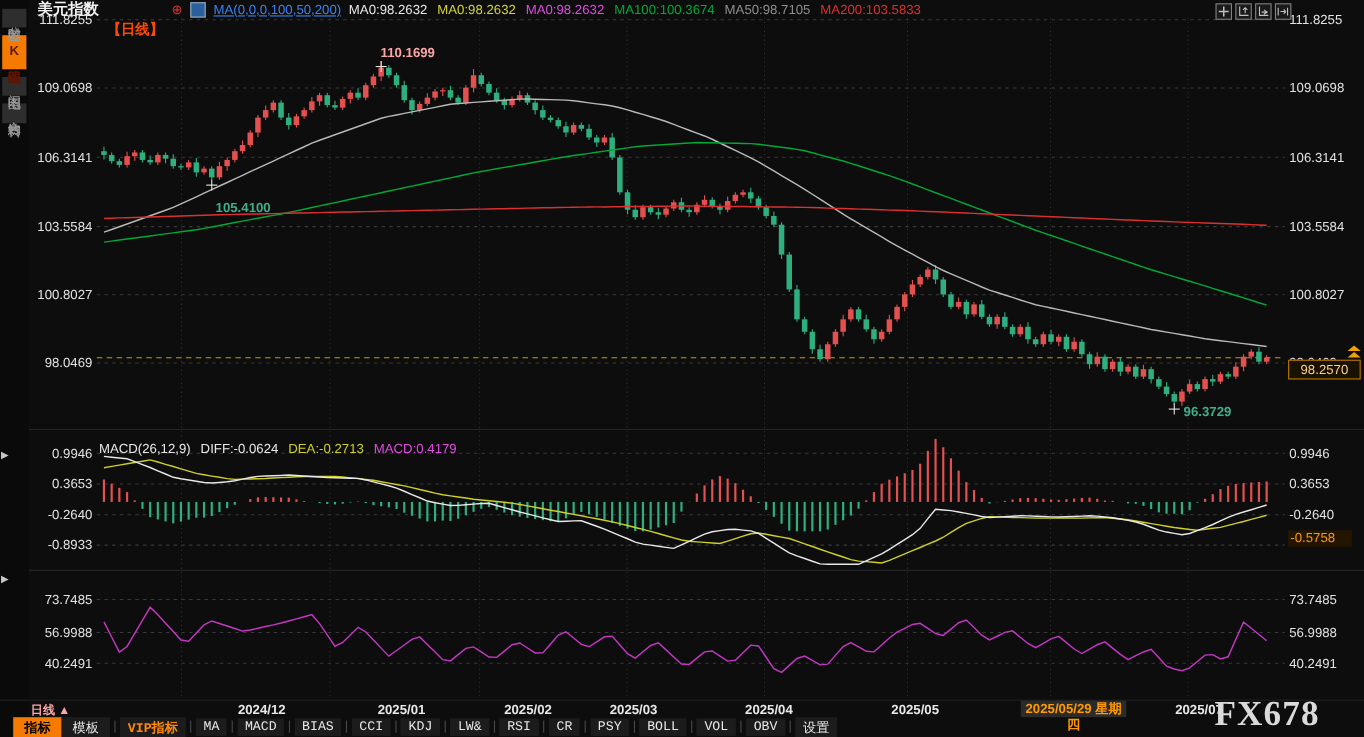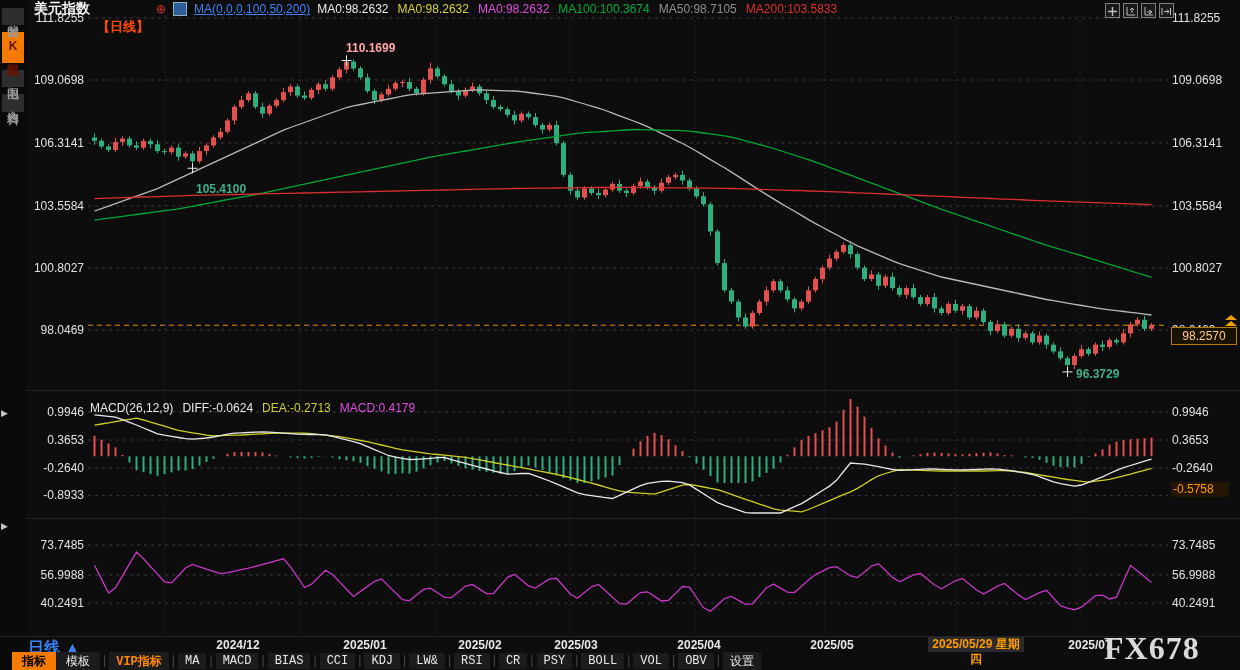--- a/index.html
+++ b/index.html
@@ -26,21 +26,21 @@
   .ann{position:absolute;z-index:4;font-size:12px;font-weight:bold;white-space:nowrap;}
   .price-box{position:absolute;left:1171px;top:327px;width:64px;height:16px;z-index:6;
              background:#1a1200;border:1px solid #b97800;color:#ffcf87;font-size:12px;
              text-align:center;line-height:16px;}
   .macd-badge{position:absolute;left:1171px;top:482px;width:56px;height:15px;z-index:6;
               background:#241500;color:#ff9a00;font-size:12px;line-height:15px;padding-left:2px;}
   .panel-title{position:absolute;z-index:4;font-size:12px;white-space:nowrap;display:flex;gap:9px;}
   .toggle-ico{position:absolute;left:1px;z-index:6;color:#c8c8c8;font-size:9px;cursor:pointer;}
   
   .date-row{position:absolute;left:0;top:636px;width:1240px;height:16px;z-index:5;border-top:1px solid #222;}
-  .period-sel{position:absolute;left:28px;top:1px;color:#3b82f6;font-size:16px;font-weight:bold;cursor:pointer;}
+  .period-sel{position:absolute;left:28px;top:1px;color:#fca5a5;font-size:11px;font-weight:bold;cursor:pointer;}
   .date-lbl{position:absolute;top:1px;color:#e8e8e8;font-size:12px;font-weight:bold;transform:translateX(-50%);}
   .date-hl{position:absolute;left:928px;top:0px;width:96px;height:15px;background:#2b2b2b;
            color:#ff9a00;font-size:12px;font-weight:bold;text-align:center;line-height:15px;z-index:6;}
   
   .toolbar{position:absolute;left:12px;top:652px;height:18px;z-index:5;display:flex;align-items:center;
            font-family:"Liberation Mono",monospace;font-size:12px;color:#e8e8e8;}
   .tb-btn{padding:1px 7px;cursor:pointer;background:#1c1c1c;}
   .tb-tab{padding:1px 10px;cursor:pointer;background:#1c1c1c;}
   .tb-tab.active{background:#f57a00;color:#000000;font-weight:bold;}
   .tb-div{color:#4a4a4a;padding:0 1px;}

